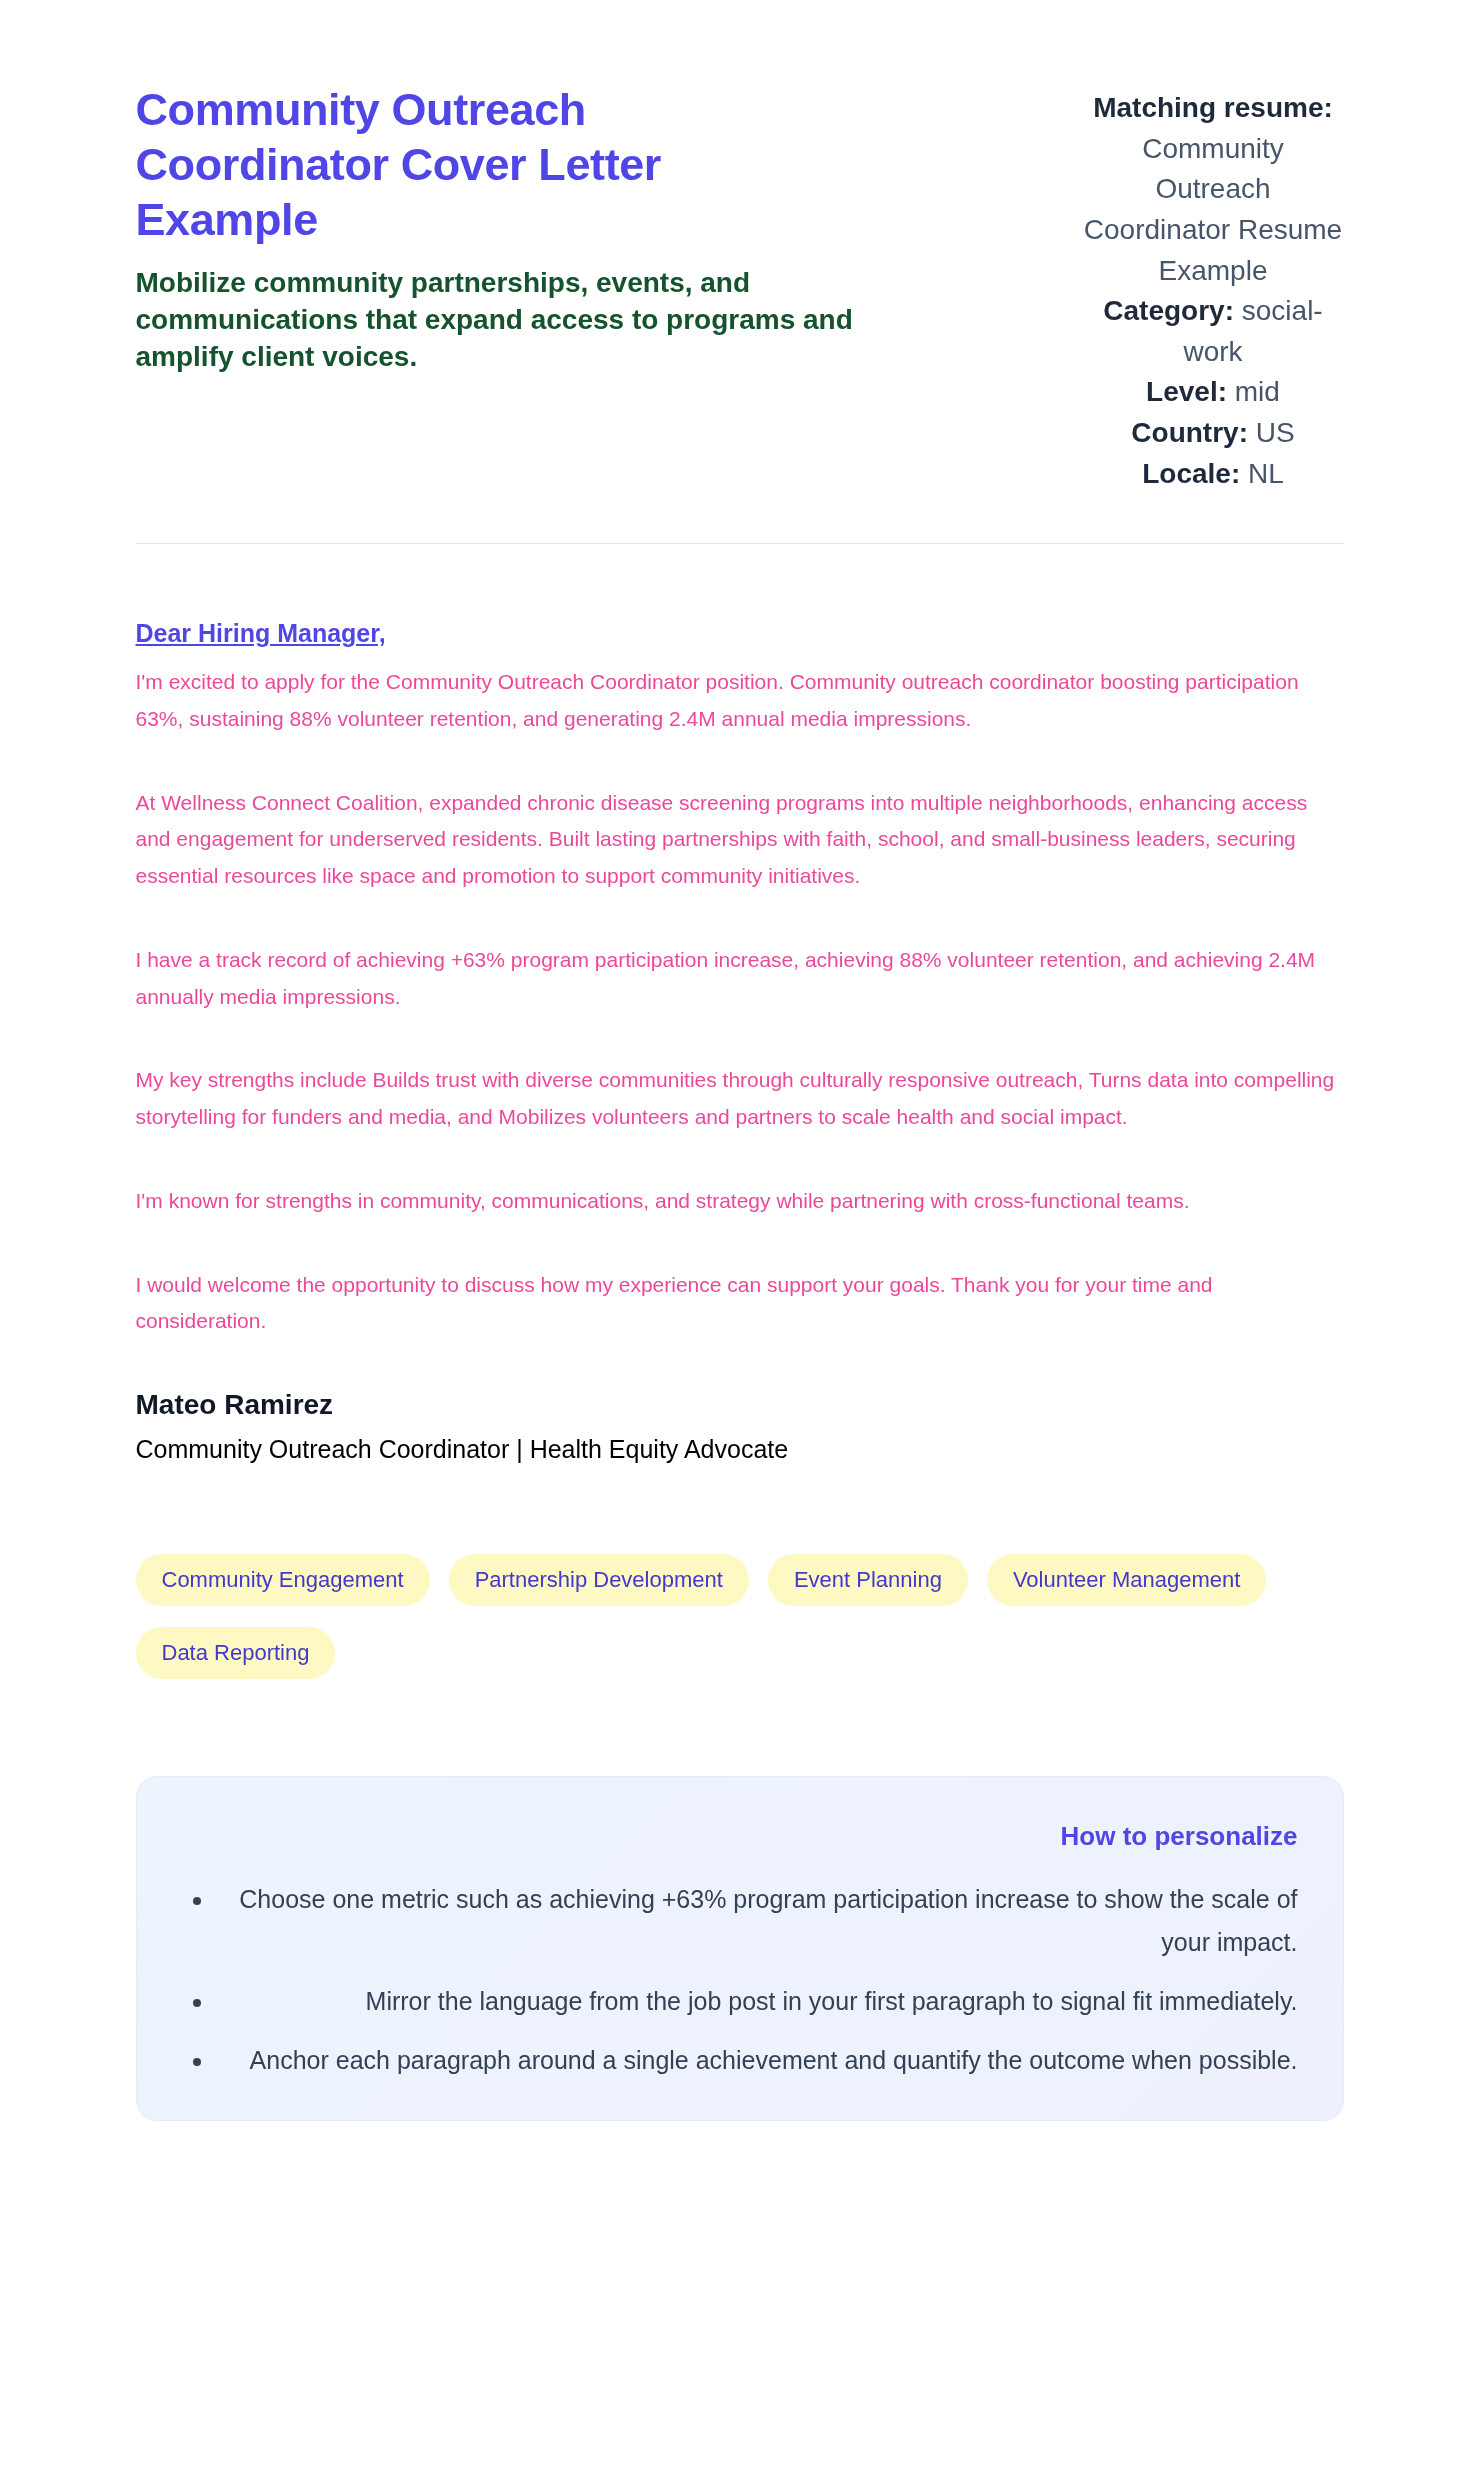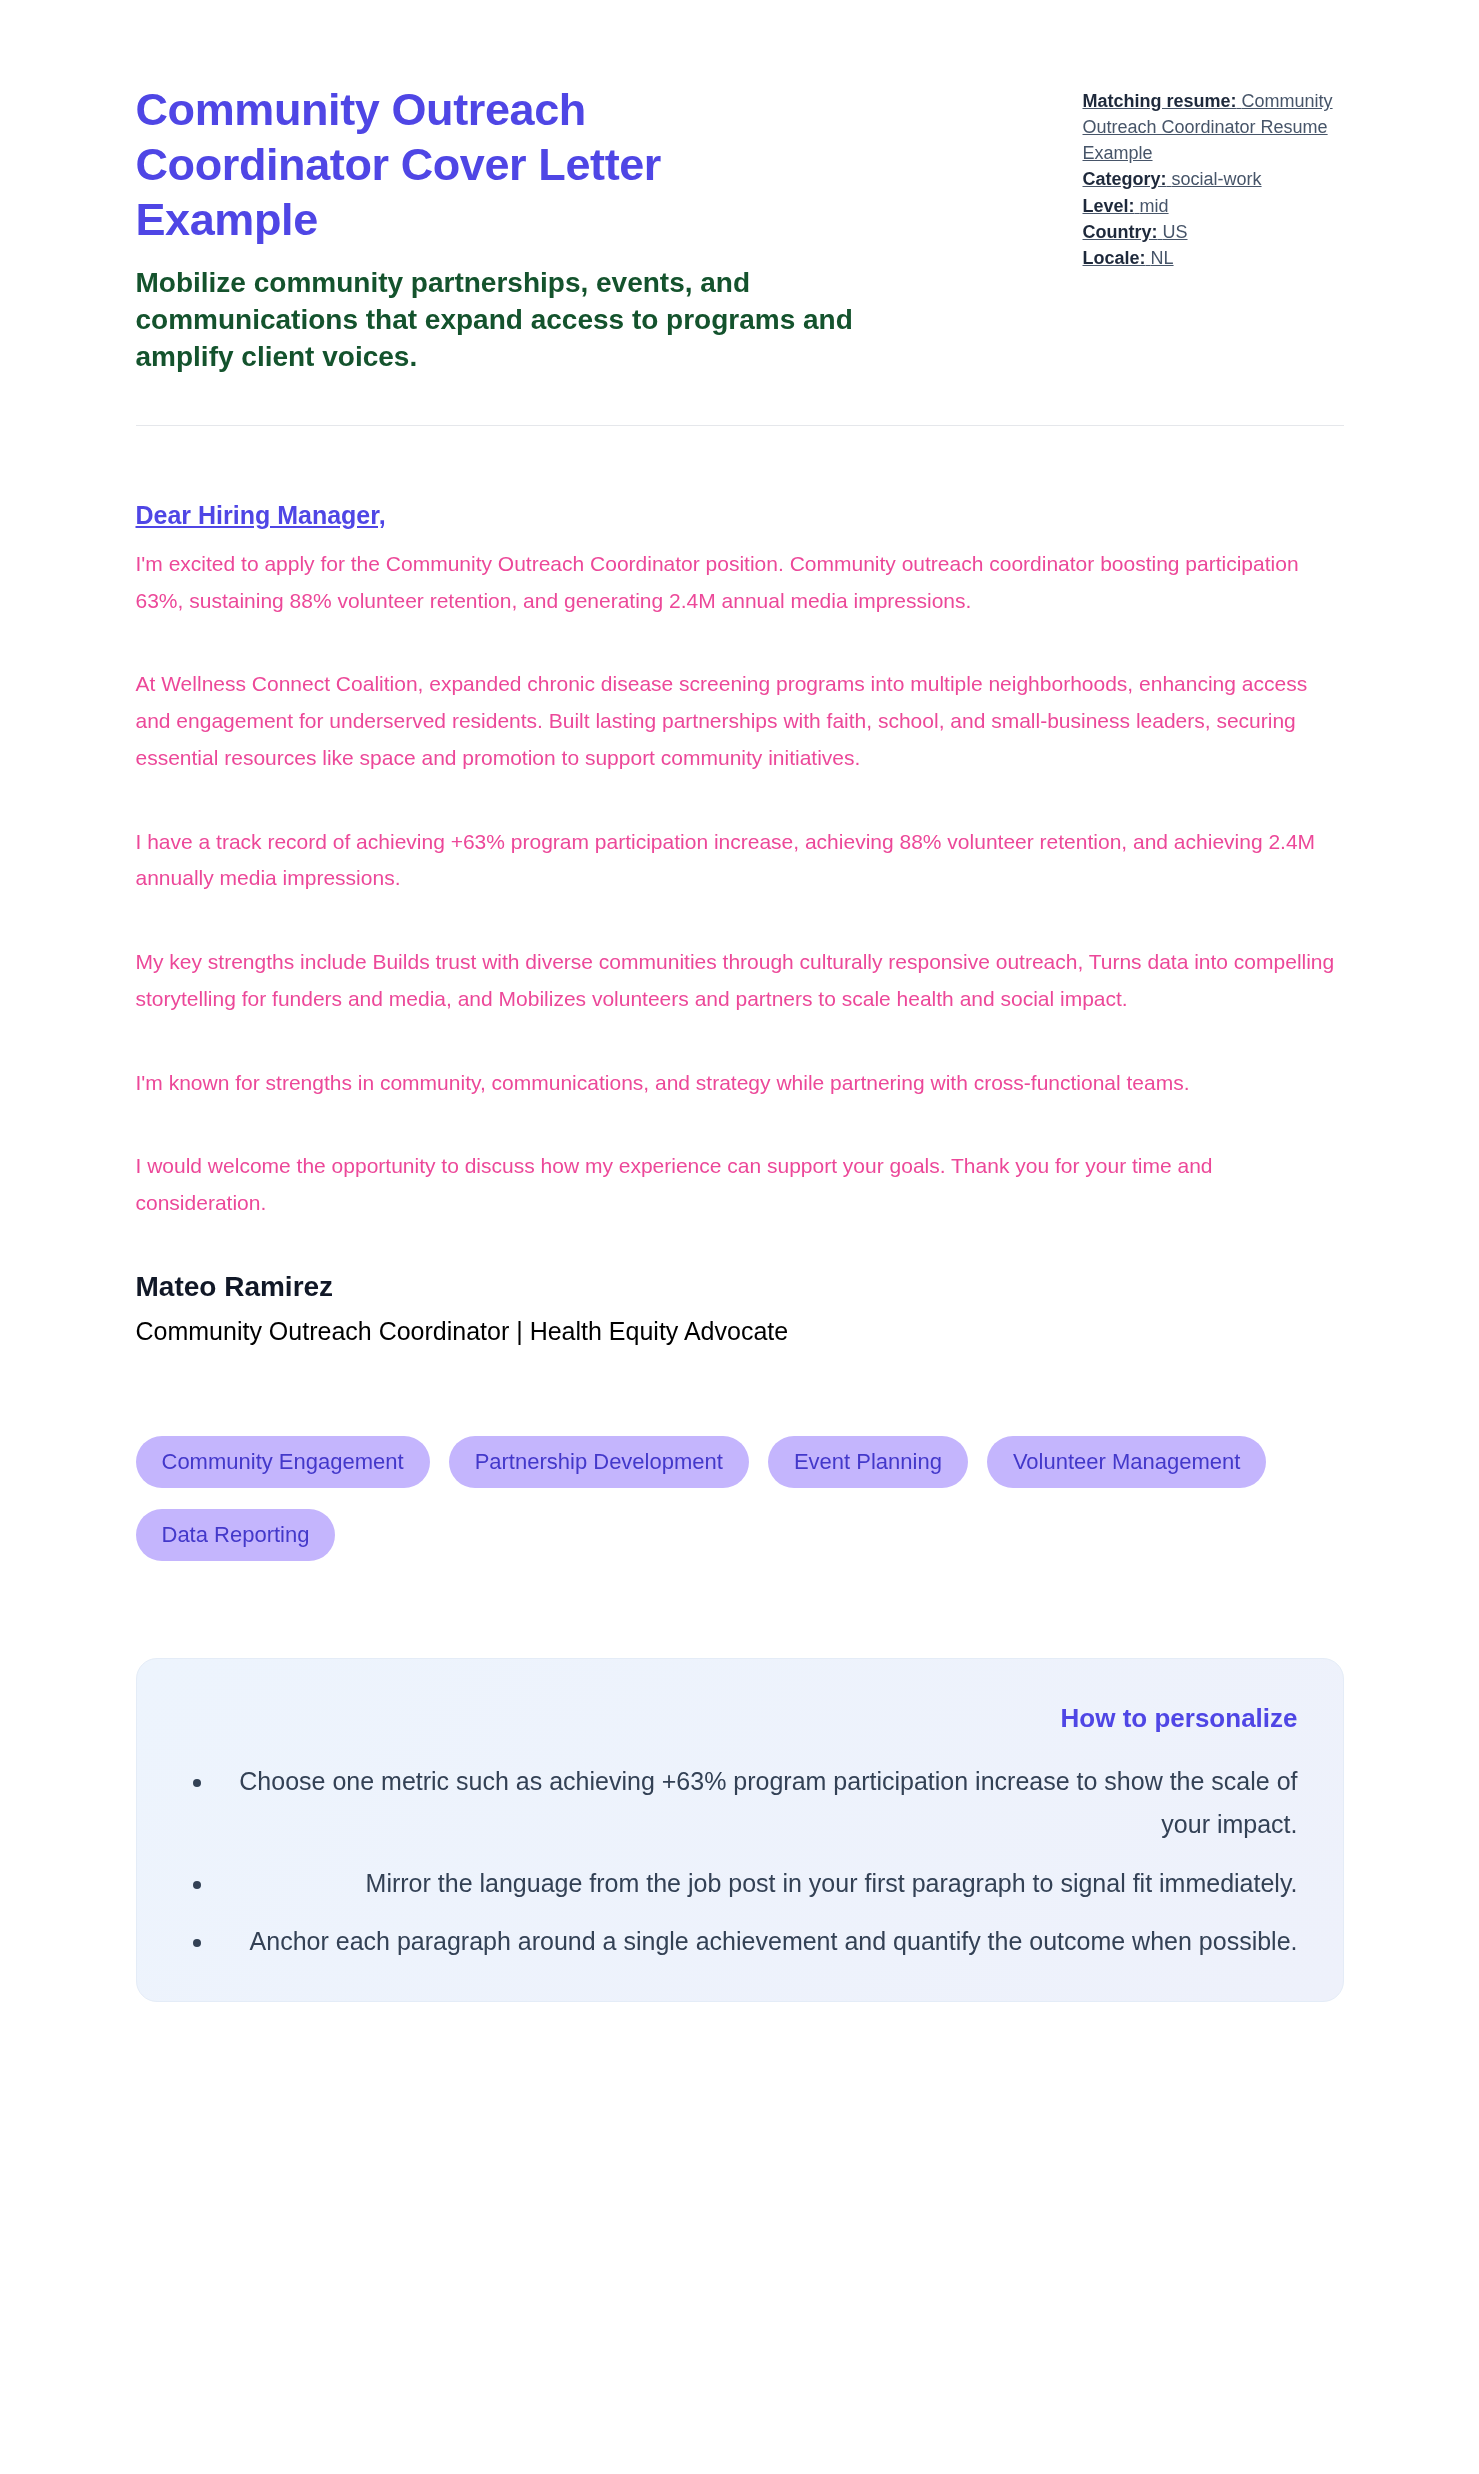--- a/index.html
+++ b/index.html
@@ -39,26 +39,25 @@
     margin: 17.4px 0 0;
     max-width: 818px;
     font-size: 28px;
     font-weight: 700;
     line-height: 1.32;
     color: #14532d;
   }
   .header-meta {
     flex: 0 0 261px;
     max-width: 261px;
-    text-align: left;
-    font-size: 18px;
+    text-align: center;
+    font-size: 28px;
     line-height: 1.45;
     color: #475569;
     padding-top: 5.2px;
-    text-decoration: underline;
   }
   .meta-row { margin: 0; }
   .meta-label { font-weight: 700; color: #1e293b; }
 
   .divider {
     border: none;
     border-top: 0.9px solid #e5e7eb;
     margin: 49px 0 0;
   }
 
@@ -92,21 +91,21 @@
 
   
   .tags {
     margin-top: 90px;
     display: flex;
     flex-wrap: wrap;
     gap: 21px 19px;
   }
   .tag {
     display: inline-block;
-    background: #c4b5fd;
+    background: #fef9c3;
     color: #4338ca;
     font-size: 22px;
     line-height: 1;
     padding: 15px 26px;
     border-radius: 869px;
     white-space: nowrap;
     cursor: pointer;
   }
 
   

